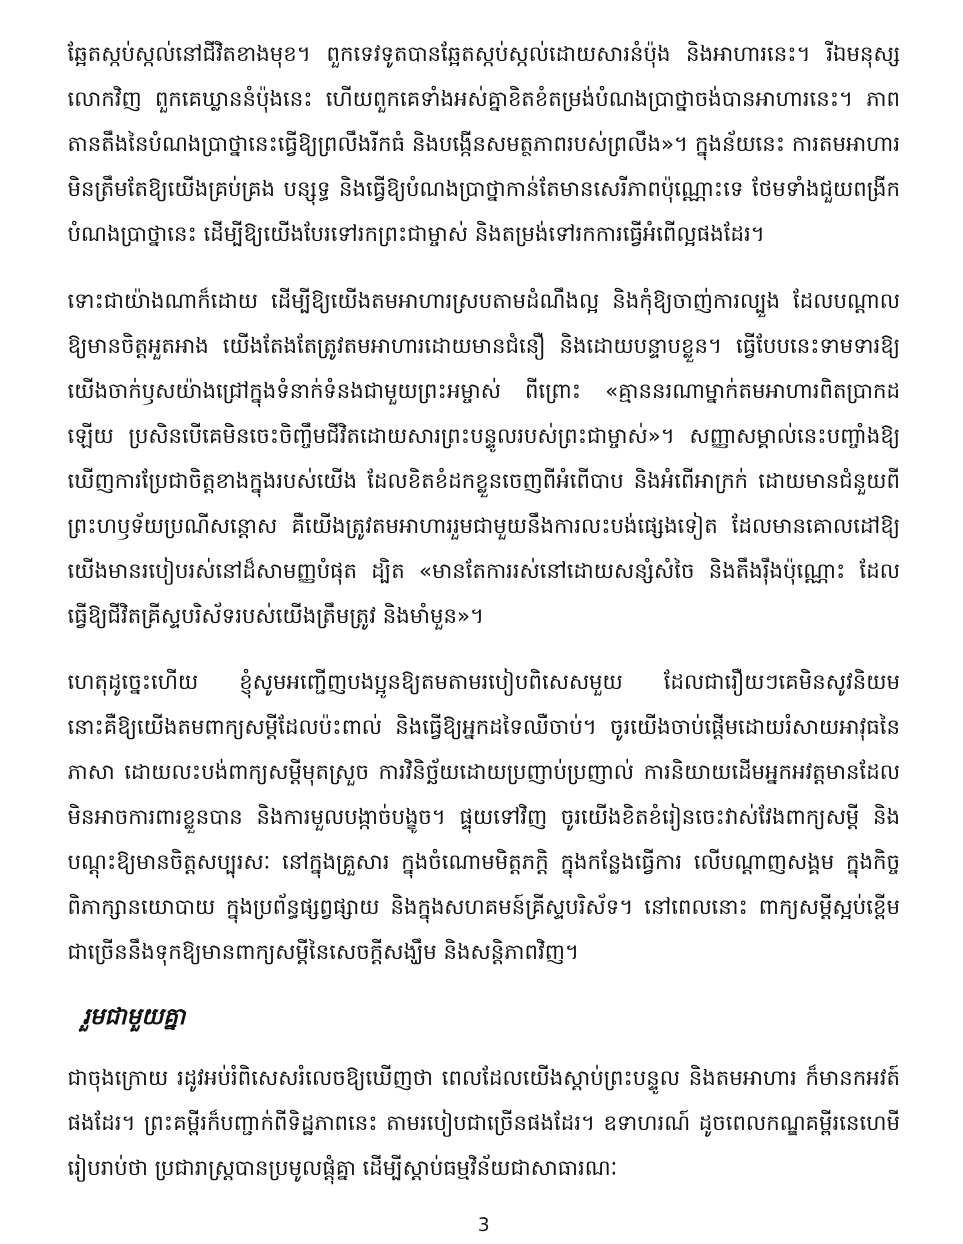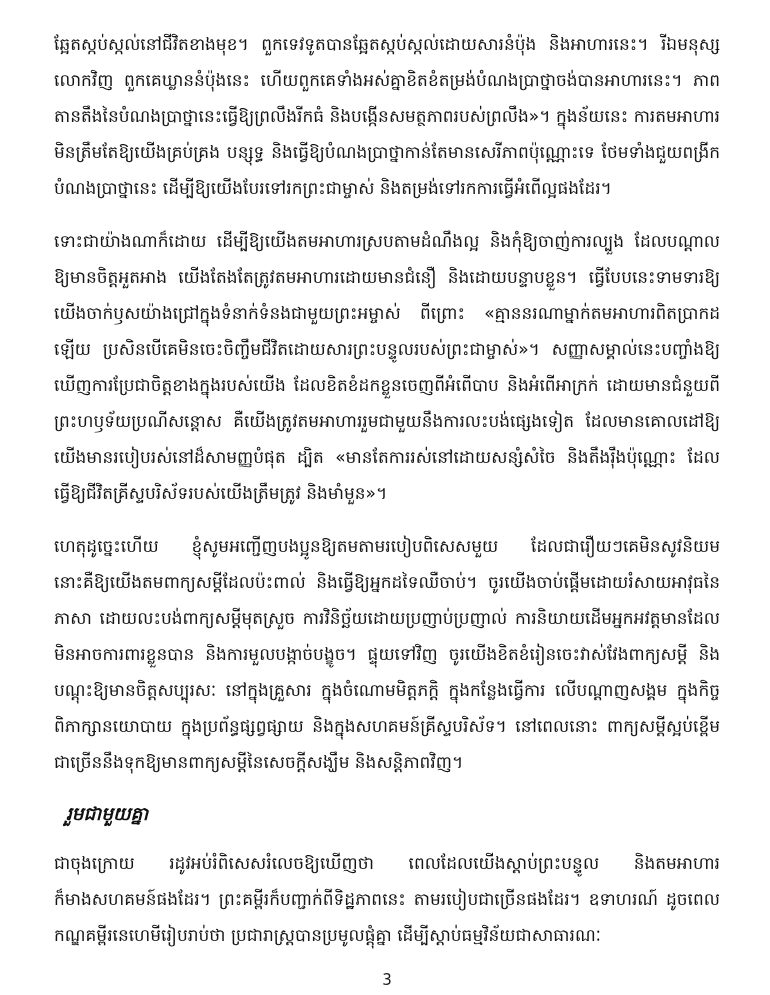--- a/index.html
+++ b/index.html
@@ -52,18 +52,18 @@
 </style>
 </head>
 <body>
 
 <div class="page">
   <div class="content">
     <p class="body-para">ឆ្អែតស្កប់ស្កល់នៅជីវិតខាងមុខ។ ពួកទេវទូតបានឆ្អែតស្កប់ស្កល់ដោយសារនំប៉ុង និងអាហារនេះ។ រីឯមនុស្សលោកវិញ ពួកគេឃ្លាននំប៉ុងនេះ ហើយពួកគេទាំងអស់គ្នាខិតខំតម្រង់បំណងប្រាថ្នាចង់បានអាហារនេះ។ ភាពតានតឹងនៃបំណងប្រាថ្នានេះធ្វើឱ្យព្រលឹងរីកធំ និងបង្កើនសមត្ថភាពរបស់ព្រលឹង»។ ក្នុងន័យនេះ ការតមអាហារមិនត្រឹមតែឱ្យយើងគ្រប់គ្រង បន្សុទ្ធ និងធ្វើឱ្យបំណងប្រាថ្នាកាន់តែមានសេរីភាពប៉ុណ្ណោះទេ ថែមទាំងជួយពង្រីកបំណងប្រាថ្នានេះ ដើម្បីឱ្យយើងបែរទៅរកព្រះជាម្ចាស់ និងតម្រង់ទៅរកការធ្វើអំពើល្អផងដែរ។</p>
     <p class="body-para">ទោះជាយ៉ាងណាក៏ដោយ ដើម្បីឱ្យយើងតមអាហារស្របតាមដំណឹងល្អ និងកុំឱ្យចាញ់ការល្បួង ដែលបណ្ដាលឱ្យមានចិត្តអួតអាង យើងតែងតែត្រូវតមអាហារដោយមានជំនឿ និងដោយបន្ទាបខ្លួន។ ធ្វើបែបនេះទាមទារឱ្យយើងចាក់ឫសយ៉ាងជ្រៅក្នុងទំនាក់ទំនងជាមួយព្រះអម្ចាស់ ពីព្រោះ «គ្មាននរណាម្នាក់តមអាហារពិតប្រាកដឡើយ ប្រសិនបើគេមិនចេះចិញ្ចឹមជីវិតដោយសារព្រះបន្ទូលរបស់ព្រះជាម្ចាស់»។ សញ្ញាសម្គាល់នេះបញ្ចាំងឱ្យឃើញការប្រែជាចិត្តខាងក្នុងរបស់យើង ដែលខិតខំដកខ្លួនចេញពីអំពើបាប និងអំពើអាក្រក់ ដោយមានជំនួយពីព្រះហឫទ័យប្រណីសន្ដោស គឺយើងត្រូវតមអាហាររួមជាមួយនឹងការលះបង់ផ្សេងទៀត ដែលមានគោលដៅឱ្យយើងមានរបៀបរស់នៅដ៏សាមញ្ញបំផុត ដ្បិត «មានតែការរស់នៅដោយសន្សំសំចៃ និងតឹងរ៉ឹងប៉ុណ្ណោះ ដែលធ្វើឱ្យជីវិតគ្រីស្ទបរិស័ទរបស់យើងត្រឹមត្រូវ និងមាំមួន»។</p>
     <p class="body-para">ហេតុដូច្នេះហើយ ខ្ញុំសូមអញ្ជើញបងប្អូនឱ្យតមតាមរបៀបពិសេសមួយ ដែលជារឿយៗគេមិនសូវនិយម នោះគឺឱ្យយើងតមពាក្យសម្ដីដែលប៉ះពាល់ និងធ្វើឱ្យអ្នកដទៃឈឺចាប់។ ចូរយើងចាប់ផ្ដើមដោយរំសាយអាវុធនៃភាសា ដោយលះបង់ពាក្យសម្ដីមុតស្រួច ការវិនិច្ឆ័យដោយប្រញាប់ប្រញាល់ ការនិយាយដើមអ្នកអវត្តមានដែលមិនអាចការពារខ្លួនបាន និងការមួលបង្កាច់បង្ខូច។ ផ្ទុយទៅវិញ ចូរយើងខិតខំរៀនចេះវាស់វែងពាក្យសម្ដី និងបណ្ដុះឱ្យមានចិត្តសប្បុរសៈ នៅក្នុងគ្រួសារ ក្នុងចំណោមមិត្តភក្ដិ ក្នុងកន្លែងធ្វើការ លើបណ្ដាញសង្គម ក្នុងកិច្ចពិភាក្សានយោបាយ ក្នុងប្រព័ន្ធផ្សព្វផ្សាយ និងក្នុងសហគមន៍គ្រីស្ទបរិស័ទ។ នៅពេលនោះ ពាក្យសម្ដីស្អប់ខ្ពើមជាច្រើននឹងទុកឱ្យមានពាក្យសម្ដីនៃសេចក្ដីសង្ឃឹម និងសន្តិភាពវិញ។</p>
     <h2 class="section-heading">រួមជាមួយគ្នា</h2>
-    <p class="body-para">ជាចុងក្រោយ រដូវអប់រំពិសេសរំលេចឱ្យឃើញថា ពេលដែលយើងស្ដាប់ព្រះបន្ទូល និងតមអាហារ ក៏មាងសហគមន៍ផងដែរ។ ព្រះគម្ពីរក៏បញ្ជាក់ពីទិដ្ឋភាពនេះ តាមរបៀបជាច្រើនផងដែរ។ ឧទាហរណ៍ ដូចពេលកណ្ឌគម្ពីរនេហេមីរៀបរាប់ថា ប្រជារាស្ត្របានប្រមូលផ្ដុំគ្នា ដើម្បីស្ដាប់ធម្មវិន័យជាសាធារណៈ</p>
+    <p class="body-para">ជាចុងក្រោយ រដូវអប់រំពិសេសរំលេចឱ្យឃើញថា ពេលដែលយើងស្ដាប់ព្រះបន្ទូល និងតមអាហារ ក៏មានកអវត៍ផងដែរ។ ព្រះគម្ពីរក៏បញ្ជាក់ពីទិដ្ឋភាពនេះ តាមរបៀបជាច្រើនផងដែរ។ ឧទាហរណ៍ ដូចពេលកណ្ឌគម្ពីរនេហេមីរៀបរាប់ថា ប្រជារាស្ត្របានប្រមូលផ្ដុំគ្នា ដើម្បីស្ដាប់ធម្មវិន័យជាសាធារណៈ</p>
   </div>
   <div class="footer">
     <span class="page-number">3</span>
   </div>
 </div>
 
 </body></html>

